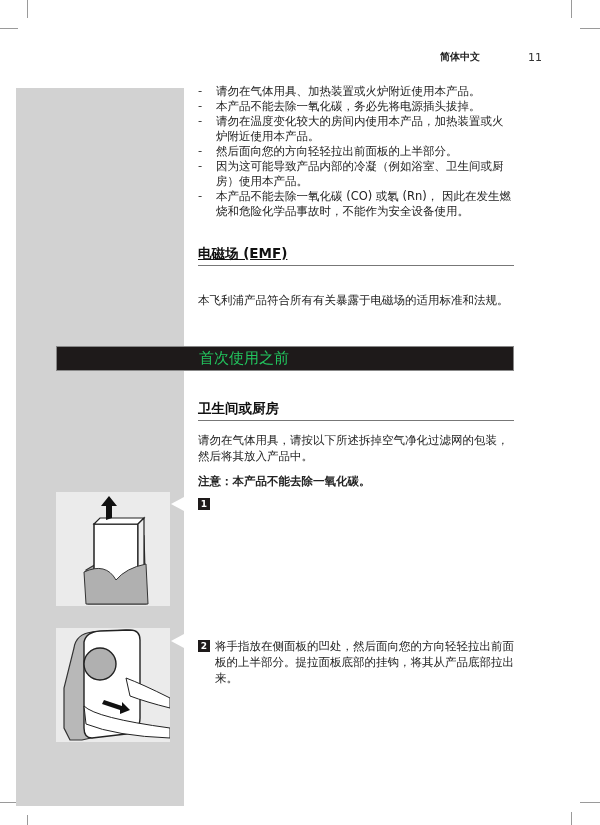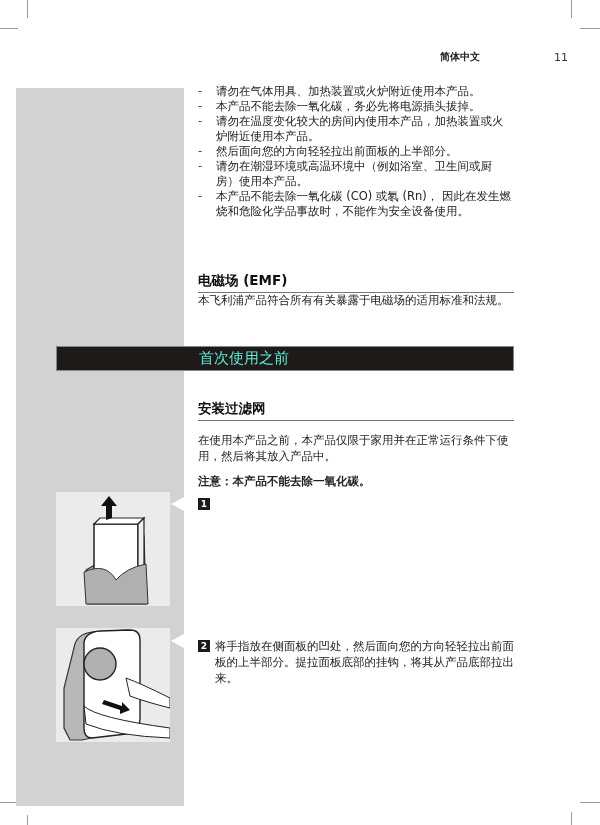--- a/index.html
+++ b/index.html
@@ -11,39 +11,39 @@
   }
   .crop { position: absolute; background: #9a9a9a; }
   .sidebar {
     position: absolute; left: 16px; top: 88px; width: 168px; height: 718px;
     background: #d2d2d2;
   }
   .header-lang {
     position: absolute; top: 50px; left: 440px; font-size: 10px; font-weight: bold; color: #222;
   }
   .header-page {
-    position: absolute; top: 51px; left: 554px; font-size: 11px; color: #333;
+    position: absolute; top: 51px; left: 528px; font-size: 11px; color: #333;
   }
   .content { position: absolute; left: 198px; width: 316px; font-size: 11.5px; line-height: 15px; }
   .bullets { top: 84px; }
   .bullet { display: flex; }
   .bullet .dash { width: 18px; flex: none; color: #444; }
   .bullet .txt { flex: 1; }
   .subhead {
     position: absolute; left: 198px; width: 316px;
     font-size: 13.5px; font-weight: bold; color: #111;
     border-bottom: 1px solid #777; padding-bottom: 2px;
   }
   .para { position: absolute; left: 198px; width: 316px; font-size: 11.5px; line-height: 16px; }
   .banner {
     position: absolute; left: 56px; top: 346px; width: 456px; height: 23px;
     background: #1e1a1a; border: 1px solid #888;
   }
   .banner-text {
-    position: absolute; left: 142px; top: 1px; color: #5eead4; font-size: 15px; line-height: 20px;
+    position: absolute; left: 142px; top: 1px; color: #22c55e; font-size: 15px; line-height: 20px;
   }
   .note { position: absolute; left: 198px; top: 474px; font-size: 11.5px; font-weight: bold; }
   .step { position: absolute; left: 198px; width: 316px; font-size: 11.5px; line-height: 16px; display: flex; }
   .step .num {
     flex: none; width: 12px; height: 12px; background: #1e1a1a; color: #fff;
     font-size: 9px; font-weight: bold; line-height: 12px; text-align: center; margin: 2px 5px 0 0;
   }
   .illus {
     position: absolute; left: 56px; width: 114px; height: 114px; background: #ebebeb;
   }
@@ -81,37 +81,37 @@
   <div class="bullet">
     <span class="dash">-</span>
     <span class="txt">请勿在温度变化较大的房间内使用本产品，加热装置或火炉附近使用本产品。</span>
   </div>
   <div class="bullet">
     <span class="dash">-</span>
     <span class="txt">然后面向您的方向轻轻拉出前面板的上半部分。</span>
   </div>
   <div class="bullet">
     <span class="dash">-</span>
-    <span class="txt">请勿在潮湿环境或高温环境中（例如浴室、卫生间或厨房）使用本产品。</span>
+    <span class="txt">因为这可能导致产品内部的冷凝（例如浴室、卫生间或厨房）使用本产品。</span>
   </div>
   <div class="bullet">
     <span class="dash">-</span>
     <span class="txt">本产品不能去除一氧化碳 (CO) 或氡 (Rn)， 因此在发生燃烧和危险化学品事故时，不能作为安全设备使用。</span>
   </div>
 </div>
 
-<div class="subhead" style="top:272px;">电磁场 (EMF)</div>
+<div class="subhead" style="top:245px;text-decoration:underline;">电磁场 (EMF)</div>
 <div class="para" style="top:292px;">本飞利浦产品符合所有有关暴露于电磁场的适用标准和法规。</div>
 
 <div class="banner">
   <span class="banner-text">首次使用之前</span>
 </div>
 
-<div class="subhead" style="top:400px;">安装过滤网</div>
-<div class="para" style="top:432px;">在使用本产品之前，本产品仅限于家用并在正常运行条件下使用，然后将其放入产品中。</div>
+<div class="subhead" style="top:400px;">卫生间或厨房</div>
+<div class="para" style="top:432px;">请勿在气体用具，请按以下所述拆掉空气净化过滤网的包装，然后将其放入产品中。</div>
 <div class="note">注意：本产品不能去除一氧化碳。</div>
 
 <div class="step" style="top:496px;">
   <span class="num">1</span>
 </div>
 <div class="step" style="top:638px;">
   <span class="num">2</span>
   <span>将手指放在侧面板的凹处，然后面向您的方向轻轻拉出前面板的上半部分。提拉面板底部的挂钩，将其从产品底部拉出来。</span>
 </div>
 

